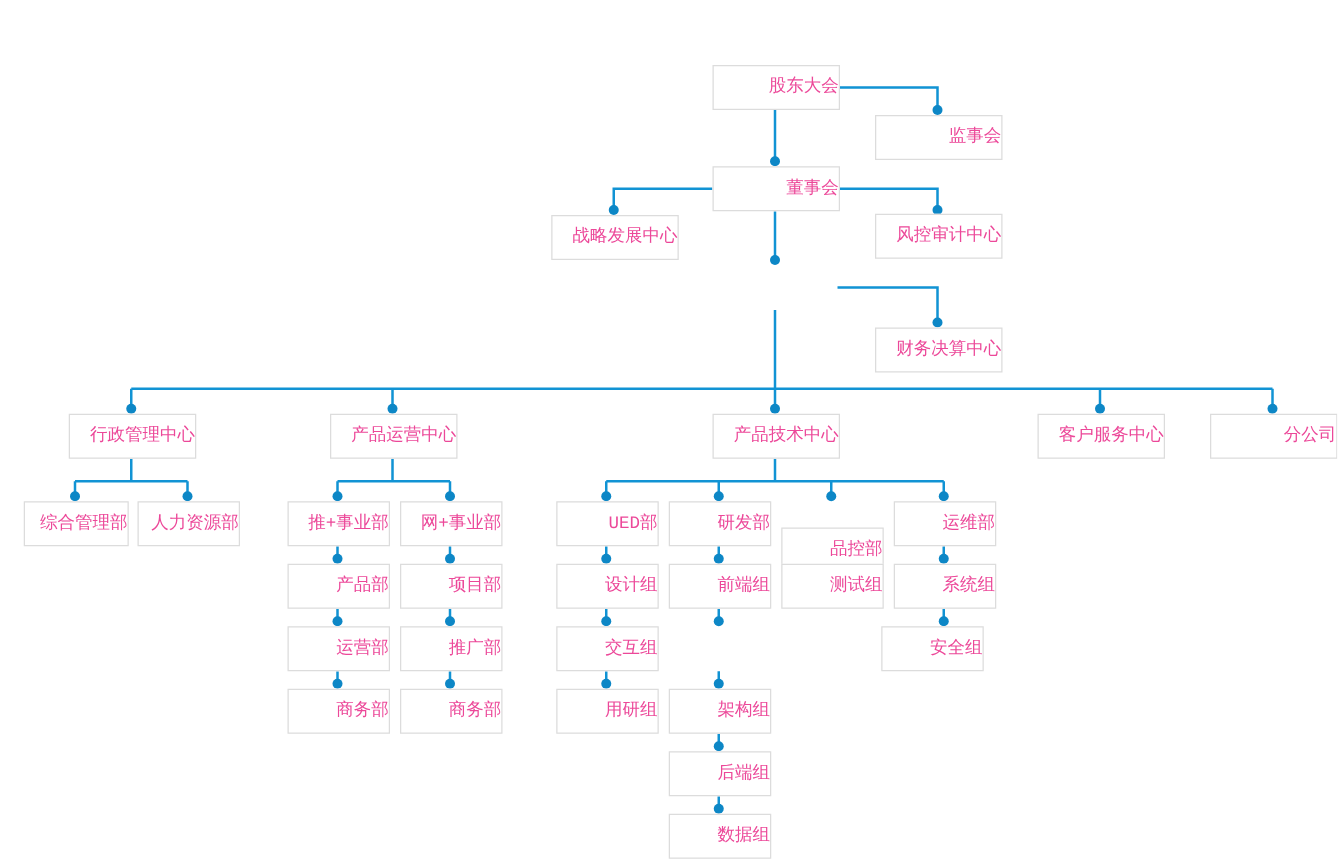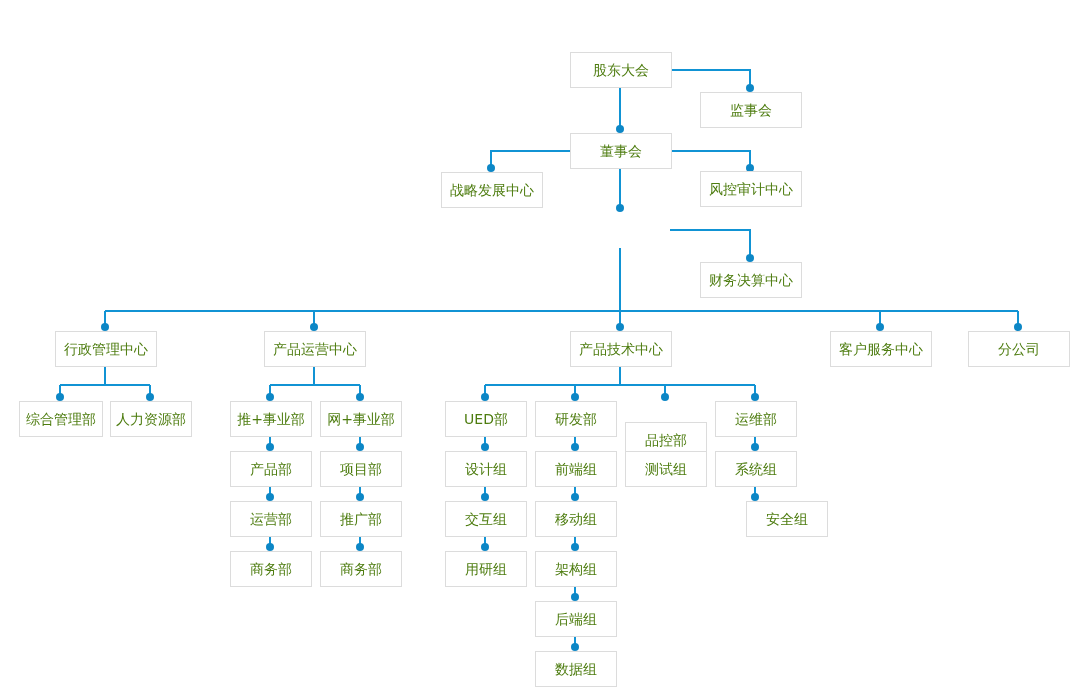--- a/index.html
+++ b/index.html
@@ -18,28 +18,29 @@
   .connectors {
     position: absolute;
     left: 0;
     top: 0;
     pointer-events: none;
   }
   .node {
     position: absolute;
     height: 34px;
     line-height: 34px;
-    text-align: center;
+    text-align: right;
     background: #ffffff;
     border: 1px solid #dcdcdc;
-    color: #4d7c0f;
+    color: #ec4899;
     font-size: 14px;
     white-space: nowrap;
     box-sizing: content-box;
     z-index: 2;
+    font-family: Liberation Mono, monospace;
   }
 </style>
 </head>
 <body>
 
 <div class="canvas">
 
   <svg class="connectors" width="1070" height="689" viewBox="0 0 1070 689">
     <g stroke="#1193d4" stroke-width="2" fill="none">
       <path d="M670,70 H750 V91"></path>
@@ -126,25 +127,24 @@
   <div class="node" style="left:320px;top:501px;width:80px">推广部</div>
   <div class="node" style="left:320px;top:551px;width:80px">商务部</div>
 
   <div class="node" style="left:445px;top:401px;width:80px">UED部</div>
   <div class="node" style="left:445px;top:451px;width:80px">设计组</div>
   <div class="node" style="left:445px;top:501px;width:80px">交互组</div>
   <div class="node" style="left:445px;top:551px;width:80px">用研组</div>
 
   <div class="node" style="left:535px;top:401px;width:80px">研发部</div>
   <div class="node" style="left:535px;top:451px;width:80px">前端组</div>
-  <div class="node" style="left:535px;top:501px;width:80px">移动组</div>
   <div class="node" style="left:535px;top:551px;width:80px">架构组</div>
   <div class="node" style="left:535px;top:601px;width:80px">后端组</div>
   <div class="node" style="left:535px;top:651px;width:80px">数据组</div>
 
   <div class="node" style="left:625px;top:422px;width:80px">品控部</div>
   <div class="node" style="left:625px;top:451px;width:80px">测试组</div>
 
   <div class="node" style="left:715px;top:401px;width:80px">运维部</div>
   <div class="node" style="left:715px;top:451px;width:80px">系统组</div>
-  <div class="node" style="left:746px;top:501px;width:80px">安全组</div>
+  <div class="node" style="left:705px;top:501px;width:80px">安全组</div>
 
 </div>
 
 </body></html>

